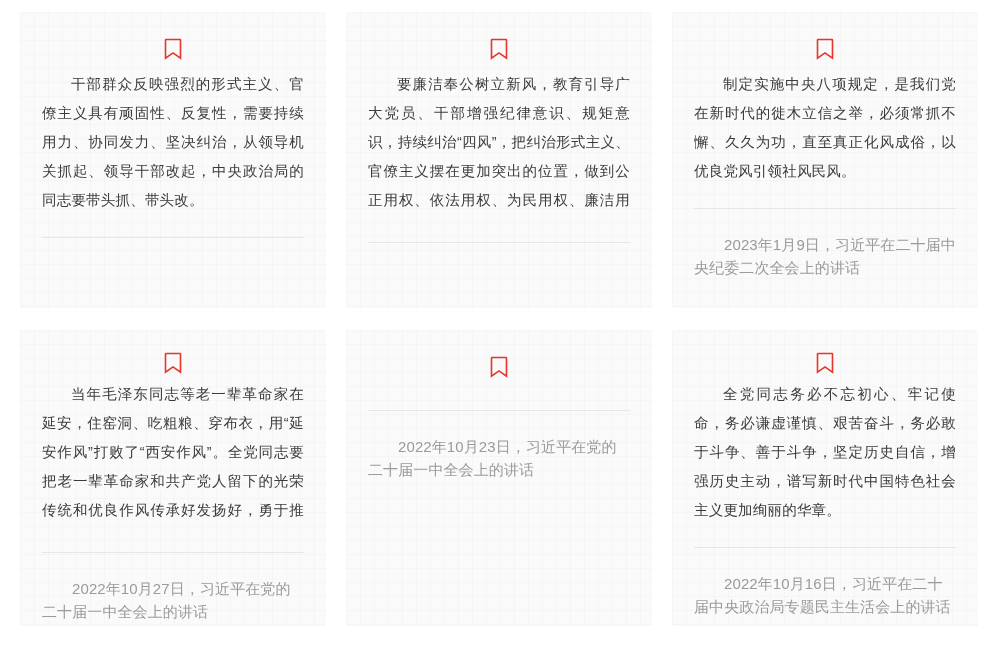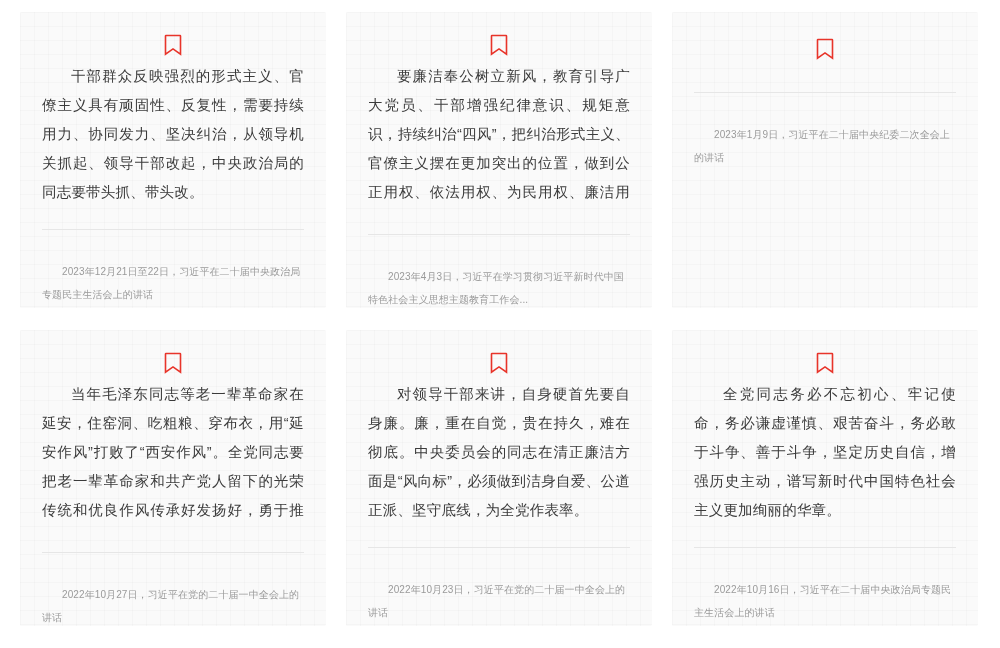--- a/index.html
+++ b/index.html
@@ -56,67 +56,66 @@
     max-height: 150px;
     overflow: hidden;
   }
   .divider {
     border: 0;
     border-top: 1px solid #e6e6e6;
     margin: 22px 0 0 0;
     width: 100%;
   }
   .source {
-    margin-top: 30px;
+    margin-top: 24px;
     color: #9a9a9a;
-    font-size: 10px;
+    font-size: 15px;
     line-height: 23px;
     text-indent: 2em;
     letter-spacing: 0.1px;
   }
 </style>
 </head>
 <body>
 
 <div class="grid">
 
   <div class="card">
     <div class="bookmark-wrap">
       <span class="bookmark-icon">
         <svg width="18" height="22" viewBox="0 0 18 22" aria-hidden="true">
           <path d="M2 1.5h14a.5.5 0 0 1 .5.5v18.2l-7.5-5.3-7.5 5.3V2a.5.5 0 0 1 .5-.5z" fill="none" stroke="#e8342a" stroke-width="1.6"></path>
         </svg>
       </span>
     </div>
     <div class="quote">干部群众反映强烈的形式主义、官僚主义具有顽固性、反复性，需要持续用力、协同发力、坚决纠治，从领导机关抓起、领导干部改起，中央政治局的同志要带头抓、带头改。</div>
     <hr class="divider">
-    <div class="source">2023年12月21日至22日，习近平在二十届中央政治局专题民主生活会上的讲话</div>
   </div>
 
   <div class="card">
     <div class="bookmark-wrap">
       <span class="bookmark-icon">
         <svg width="18" height="22" viewBox="0 0 18 22" aria-hidden="true">
           <path d="M2 1.5h14a.5.5 0 0 1 .5.5v18.2l-7.5-5.3-7.5 5.3V2a.5.5 0 0 1 .5-.5z" fill="none" stroke="#e8342a" stroke-width="1.6"></path>
         </svg>
       </span>
     </div>
     <div class="quote">要廉洁奉公树立新风，教育引导广大党员、干部增强纪律意识、规矩意识，持续纠治“四风”，把纠治形式主义、官僚主义摆在更加突出的位置，做到公正用权、依法用权、为民用权、廉洁用权，...</div>
     <hr class="divider">
-    <div class="source">2023年4月3日，习近平在学习贯彻习近平新时代中国特色社会主义思想主题教育工作会...</div>
   </div>
 
   <div class="card">
     <div class="bookmark-wrap">
       <span class="bookmark-icon">
         <svg width="18" height="22" viewBox="0 0 18 22" aria-hidden="true">
           <path d="M2 1.5h14a.5.5 0 0 1 .5.5v18.2l-7.5-5.3-7.5 5.3V2a.5.5 0 0 1 .5-.5z" fill="none" stroke="#e8342a" stroke-width="1.6"></path>
         </svg>
       </span>
     </div>
+    <div class="quote">制定实施中央八项规定，是我们党在新时代的徙木立信之举，必须常抓不懈、久久为功，直至真正化风成俗，以优良党风引领社风民风。</div>
     <hr class="divider">
     <div class="source">2023年1月9日，习近平在二十届中央纪委二次全会上的讲话</div>
   </div>
 
   <div class="card">
     <div class="bookmark-wrap">
       <span class="bookmark-icon">
         <svg width="18" height="22" viewBox="0 0 18 22" aria-hidden="true">
           <path d="M2 1.5h14a.5.5 0 0 1 .5.5v18.2l-7.5-5.3-7.5 5.3V2a.5.5 0 0 1 .5-.5z" fill="none" stroke="#e8342a" stroke-width="1.6"></path>
         </svg>
@@ -128,21 +127,20 @@
   </div>
 
   <div class="card">
     <div class="bookmark-wrap">
       <span class="bookmark-icon">
         <svg width="18" height="22" viewBox="0 0 18 22" aria-hidden="true">
           <path d="M2 1.5h14a.5.5 0 0 1 .5.5v18.2l-7.5-5.3-7.5 5.3V2a.5.5 0 0 1 .5-.5z" fill="none" stroke="#e8342a" stroke-width="1.6"></path>
         </svg>
       </span>
     </div>
-    <div class="quote">对领导干部来讲，自身硬首先要自身廉。廉，重在自觉，贵在持久，难在彻底。中央委员会的同志在清正廉洁方面是“风向标”，必须做到洁身自爱、公道正派、坚守底线，为全党作表率。</div>
     <hr class="divider">
     <div class="source">2022年10月23日，习近平在党的二十届一中全会上的讲话</div>
   </div>
 
   <div class="card">
     <div class="bookmark-wrap">
       <span class="bookmark-icon">
         <svg width="18" height="22" viewBox="0 0 18 22" aria-hidden="true">
           <path d="M2 1.5h14a.5.5 0 0 1 .5.5v18.2l-7.5-5.3-7.5 5.3V2a.5.5 0 0 1 .5-.5z" fill="none" stroke="#e8342a" stroke-width="1.6"></path>
         </svg>

